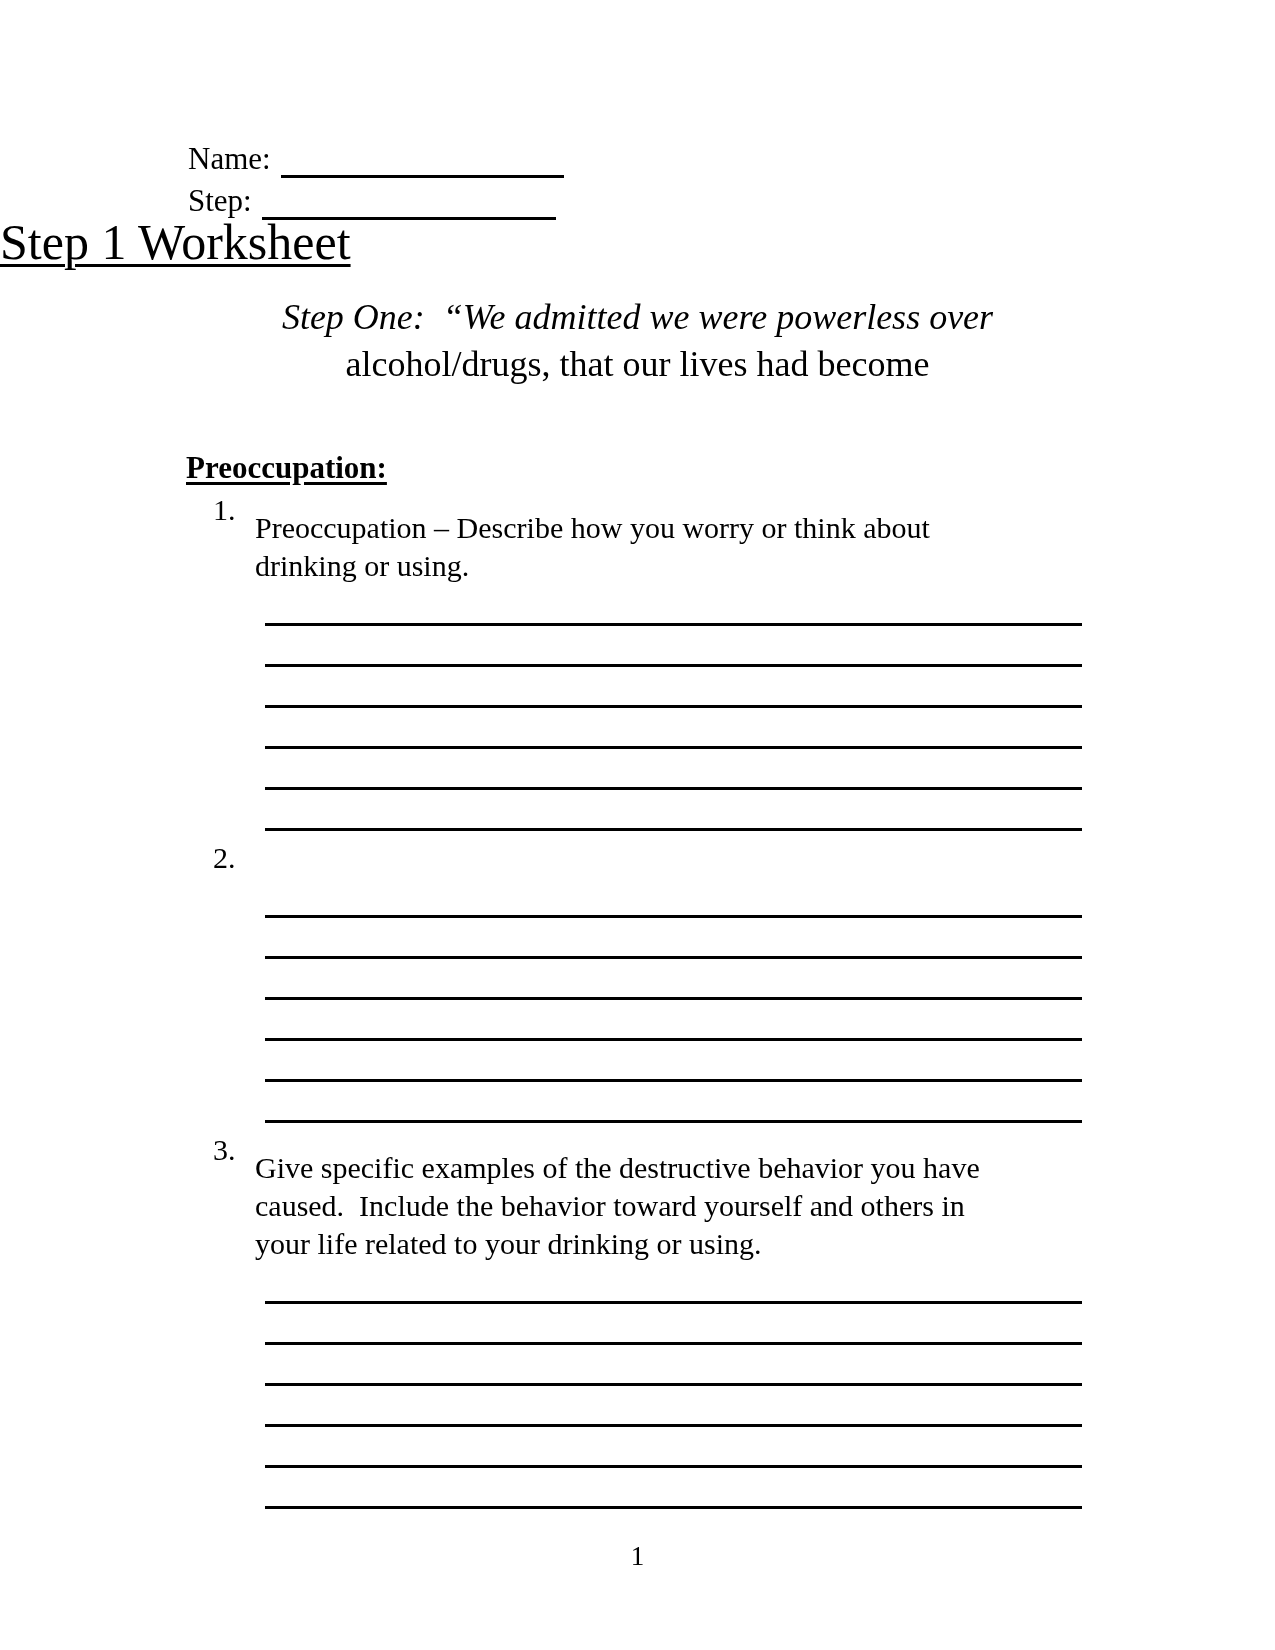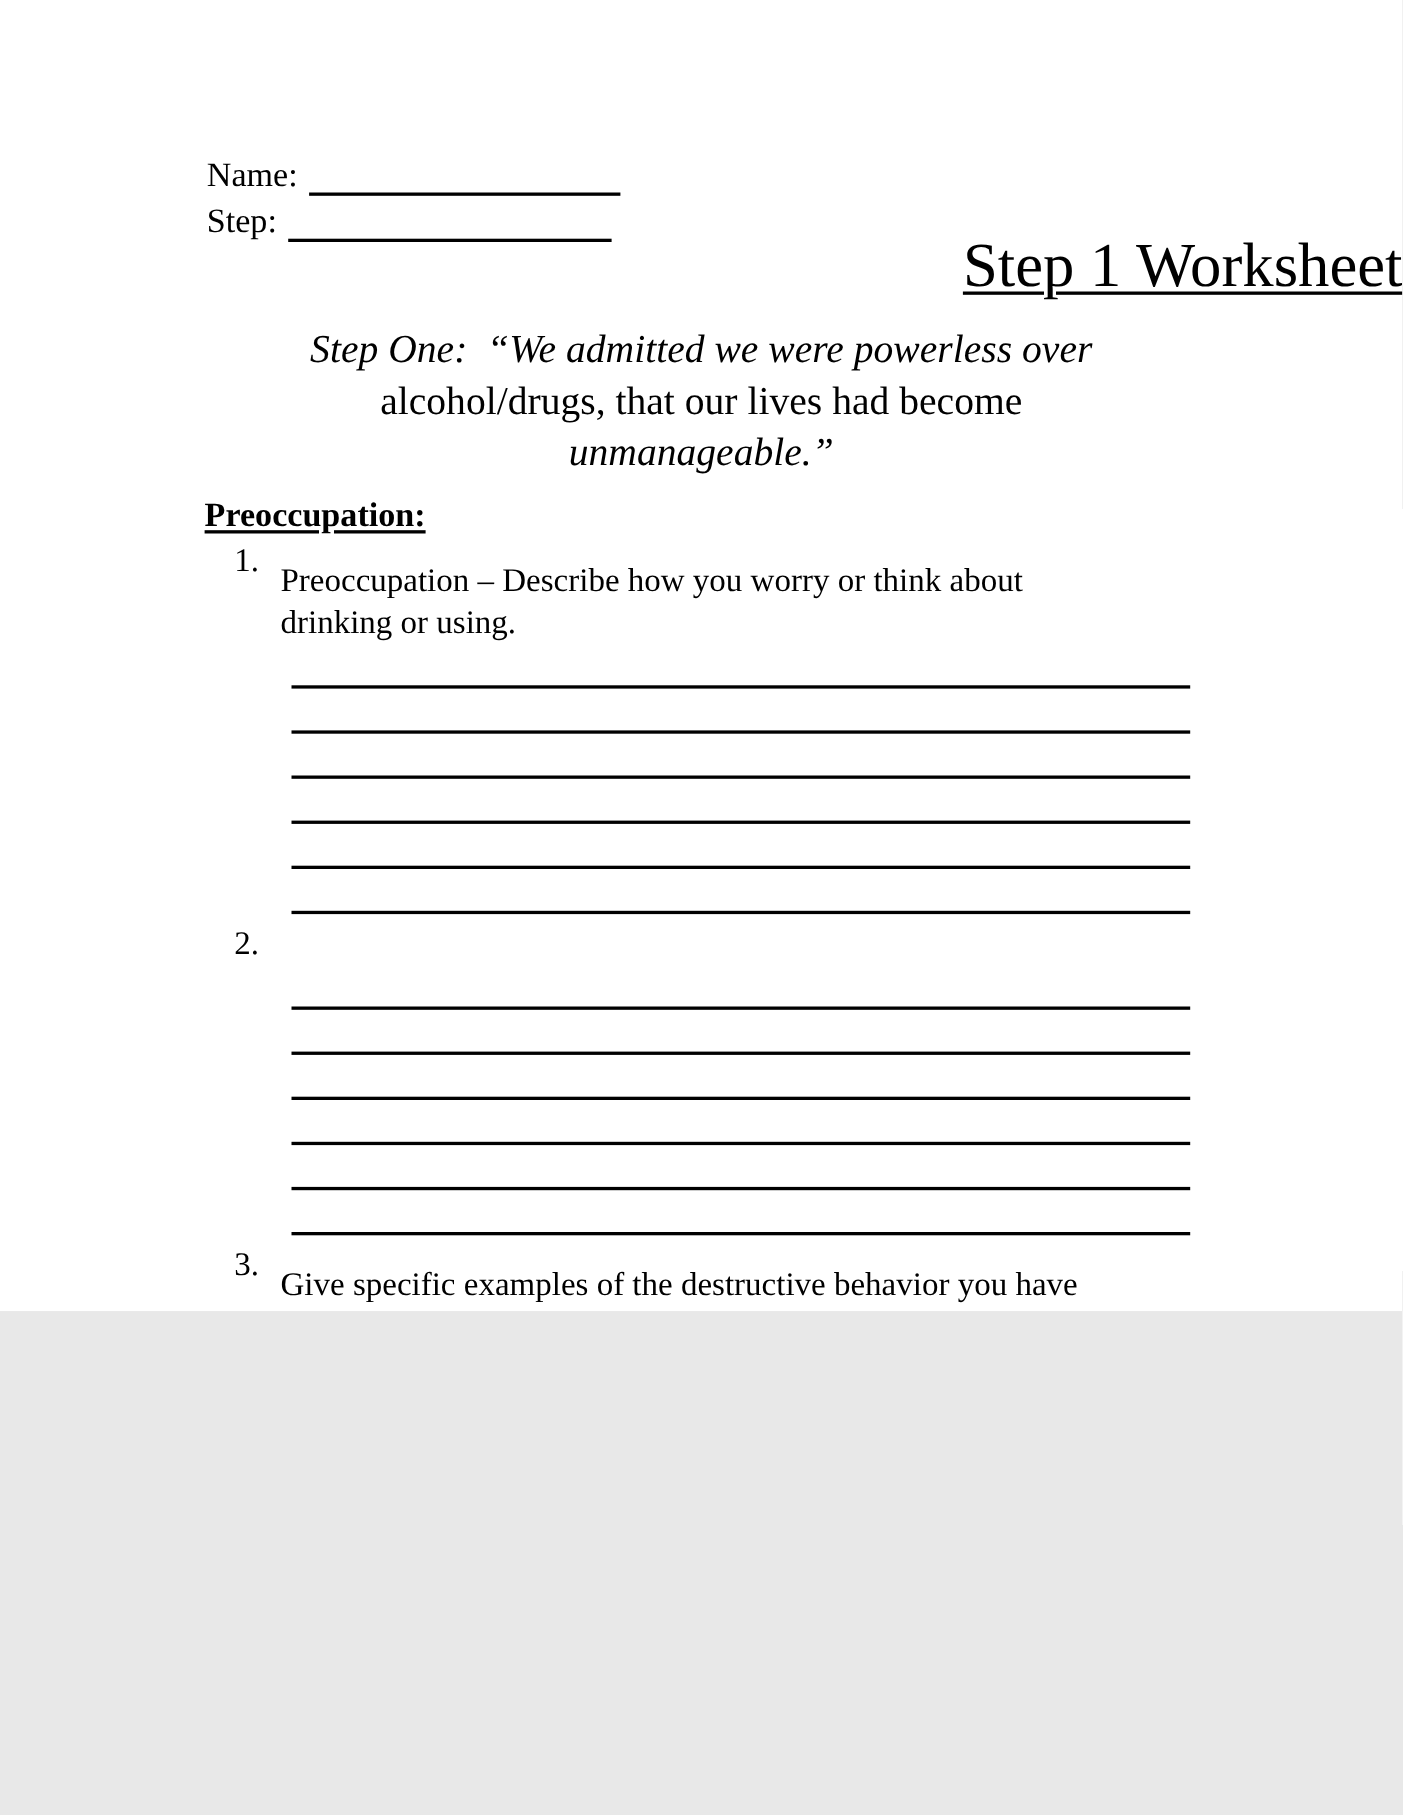--- a/index.html
+++ b/index.html
@@ -1,19 +1,19 @@
 <!DOCTYPE html>
 <html><head>
 <meta charset="utf-8">
 <style>
   html, body { margin: 0; padding: 0; background: #e8e8e8; }
   .page {
     position: relative;
     width: 1275px;
-    height: 1192px;
+    height: 1650px;
     margin: 0 auto;
     background: #ffffff;
     color: #000000;
     font-family: "Liberation Serif", "DejaVu Serif", serif;
     overflow: hidden;
   }
 
   
   .header-fields {
     position: absolute;
@@ -31,22 +31,22 @@
   }
   .blank.name { width: 283px; }
   .blank.date { width: 294px; }
 
   
   .doc-title {
     position: absolute;
     top: 216px;
     left: 0;
     width: 100%;
-    text-align: right;
-    font-size: 57px;
+    text-align: left;
+    font-size: 50px;
     line-height: 52px;
     text-decoration: underline;
     text-decoration-thickness: 3px;
     text-underline-offset: 5px;
   }
 
   
   .quote {
     position: absolute;
     top: 294px;
@@ -109,21 +109,20 @@
   <div class="header-fields">
     <div class="field-row"><span>Name:</span><span class="blank name"></span></div>
     <div class="field-row"><span>Step:</span><span class="blank date"></span></div>
   </div>
 
   <div class="doc-title">Step 1 Worksheet</div>
 
   <div class="quote">
     <span class="quote-line italic">Step One:  “We admitted we were powerless over</span>
     <span class="quote-line roman">alcohol/drugs, that our lives had become</span>
-    <span class="quote-line italic">unmanageable.”</span>
   </div>
 
   <div class="section-heading">Preoccupation:</div>
 
   <div class="questions">
       <div class="question">
         <div class="q-row">
           <span class="q-num">1.</span>
           <span class="q-text">Preoccupation – Describe how you worry or think about
 drinking or using.</span>

